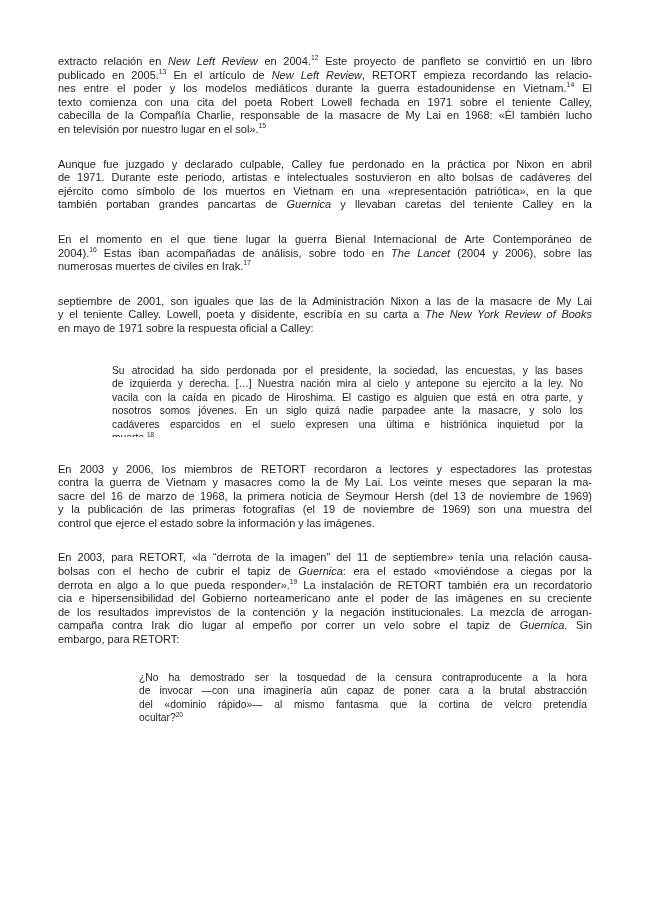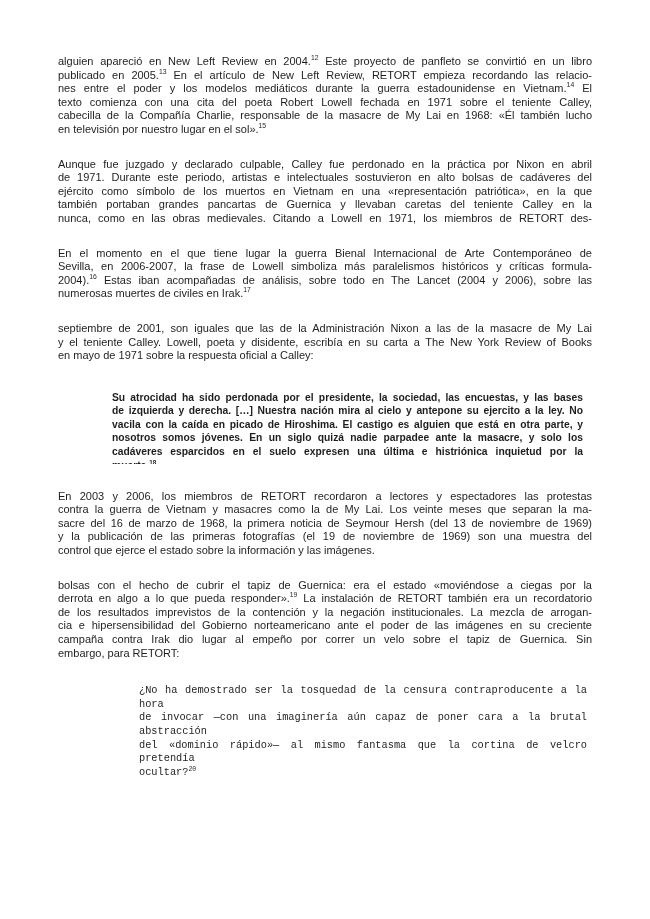--- a/index.html
+++ b/index.html
@@ -12,51 +12,49 @@
     overflow:hidden;
     margin:0 auto;
   }
   .text-column {
     position:absolute;
     left:58px; top:55px; width:534px;
     font-size:11px;
     line-height:13.6px;
   }
   .paragraph { margin:0 0 21px 0; }
-  .quote-a { margin:28px 9px 26px 54px; font-size:10.3px;font-weight:bold; }
-  .quote-b { margin:24px 5px 21px 81px; font-size:10.3px;font-family:Liberation Mono, monospace; }
+  .quote-a { margin:28px 9px 26px 54px; font-size:10.3px; }
+  .quote-b { margin:24px 5px 21px 81px; font-size:10.3px; }
   .clip { max-height:73px; overflow:hidden; }
   .line { text-align:justify; text-align-last:justify; text-justify:inter-word; }
   .line.last { text-align:left; text-align-last:left; }
-  .it { }
+  .it { font-style:italic; }
   .sup { font-size:0.62em; vertical-align:super; line-height:0; }
 </style>
 </head>
 <body>
 
 <div class="page">
   <div class="text-column">
       <div class="paragraph">
-        <div class="line"><span>alguien apareció en </span><span class="it">New Left Review</span><span> en 2004.</span><span class="sup">12</span><span> Este proyecto de panfleto se convirtió en un libro</span></div>
+        <div class="line"><span>extracto relación en </span><span class="it">New Left Review</span><span> en 2004.</span><span class="sup">12</span><span> Este proyecto de panfleto se convirtió en un libro</span></div>
         <div class="line"><span>publicado en 2005.</span><span class="sup">13</span><span> En el artículo de </span><span class="it">New Left Review</span><span>, RETORT empieza recordando las relacio-</span></div>
         <div class="line"><span>nes entre el poder y los modelos mediáticos durante la guerra estadounidense en Vietnam.</span><span class="sup">14</span><span> El</span></div>
         <div class="line"><span>texto comienza con una cita del poeta Robert Lowell fechada en 1971 sobre el teniente Calley,</span></div>
         <div class="line"><span>cabecilla de la Compañía Charlie, responsable de la masacre de My Lai en 1968: «Él también lucho</span></div>
         <div class="line last"><span>en televisión por nuestro lugar en el sol».</span><span class="sup">15</span></div>
       </div>
       <div class="paragraph">
         <div class="line"><span>Aunque fue juzgado y declarado culpable, Calley fue perdonado en la práctica por Nixon en abril</span></div>
         <div class="line"><span>de 1971. Durante este periodo, artistas e intelectuales sostuvieron en alto bolsas de cadáveres del</span></div>
         <div class="line"><span>ejército como símbolo de los muertos en Vietnam en una «representación patriótica», en la que</span></div>
         <div class="line"><span>también portaban grandes pancartas de </span><span class="it">Guernica</span><span> y llevaban caretas del teniente Calley en la</span></div>
-        <div class="line"><span>nunca, como en las obras medievales. Citando a Lowell en 1971, los miembros de RETORT des-</span></div>
       </div>
       <div class="paragraph">
         <div class="line"><span>En el momento en el que tiene lugar la guerra Bienal Internacional de Arte Contemporáneo de</span></div>
-        <div class="line"><span>Sevilla, en 2006-2007, la frase de Lowell simboliza más paralelismos históricos y críticas formula-</span></div>
         <div class="line"><span>2004).</span><span class="sup">16</span><span> Estas iban acompañadas de análisis, sobre todo en </span><span class="it">The Lancet</span><span> (2004 y 2006), sobre las</span></div>
         <div class="line last"><span>numerosas muertes de civiles en Irak.</span><span class="sup">17</span></div>
       </div>
       <div class="paragraph">
         <div class="line"><span>septiembre de 2001, son iguales que las de la Administración Nixon a las de la masacre de My Lai</span></div>
         <div class="line"><span>y el teniente Calley. Lowell, poeta y disidente, escribía en su carta a </span><span class="it">The New York Review of Books</span></div>
         <div class="line last"><span>en mayo de 1971 sobre la respuesta oficial a Calley:</span></div>
       </div>
       <div class="quote-a clip">
         <div class="line"><span>Su atrocidad ha sido perdonada por el presidente, la sociedad, las encuestas, y las bases</span></div>
@@ -67,24 +65,25 @@
         <div class="line last"><span>muerte.</span><span class="sup">18</span></div>
       </div>
       <div class="paragraph">
         <div class="line"><span>En 2003 y 2006, los miembros de RETORT recordaron a lectores y espectadores las protestas</span></div>
         <div class="line"><span>contra la guerra de Vietnam y masacres como la de My Lai. Los veinte meses que separan la ma-</span></div>
         <div class="line"><span>sacre del 16 de marzo de 1968, la primera noticia de Seymour Hersh (del 13 de noviembre de 1969)</span></div>
         <div class="line"><span>y la publicación de las primeras fotografías (el 19 de noviembre de 1969) son una muestra del</span></div>
         <div class="line last"><span>control que ejerce el estado sobre la información y las imágenes.</span></div>
       </div>
       <div class="paragraph">
+        <div class="line"><span>En 2003, para RETORT, «la “derrota de la imagen” del 11 de septiembre» tenía una relación causa-</span></div>
         <div class="line"><span>bolsas con el hecho de cubrir el tapiz de </span><span class="it">Guernica</span><span>: era el estado «moviéndose a ciegas por la</span></div>
         <div class="line"><span>derrota en algo a lo que pueda responder».</span><span class="sup">19</span><span> La instalación de RETORT también era un recordatorio</span></div>
+        <div class="line"><span>cia e hipersensibilidad del Gobierno norteamericano ante el poder de las imágenes en su creciente</span></div>
         <div class="line"><span>de los resultados imprevistos de la contención y la negación institucionales. La mezcla de arrogan-</span></div>
-        <div class="line"><span>cia e hipersensibilidad del Gobierno norteamericano ante el poder de las imágenes en su creciente</span></div>
         <div class="line"><span>campaña contra Irak dio lugar al empeño por correr un velo sobre el tapiz de </span><span class="it">Guernica</span><span>. Sin</span></div>
         <div class="line last"><span>embargo, para RETORT:</span></div>
       </div>
       <div class="quote-b">
         <div class="line"><span>¿No ha demostrado ser la tosquedad de la censura contraproducente a la hora</span></div>
         <div class="line"><span>de invocar —con una imaginería aún capaz de poner cara a la brutal abstracción</span></div>
         <div class="line"><span>del «dominio rápido»— al mismo fantasma que la cortina de velcro pretendía</span></div>
         <div class="line last"><span>ocultar?</span><span class="sup">20</span></div>
       </div>
     </div>

